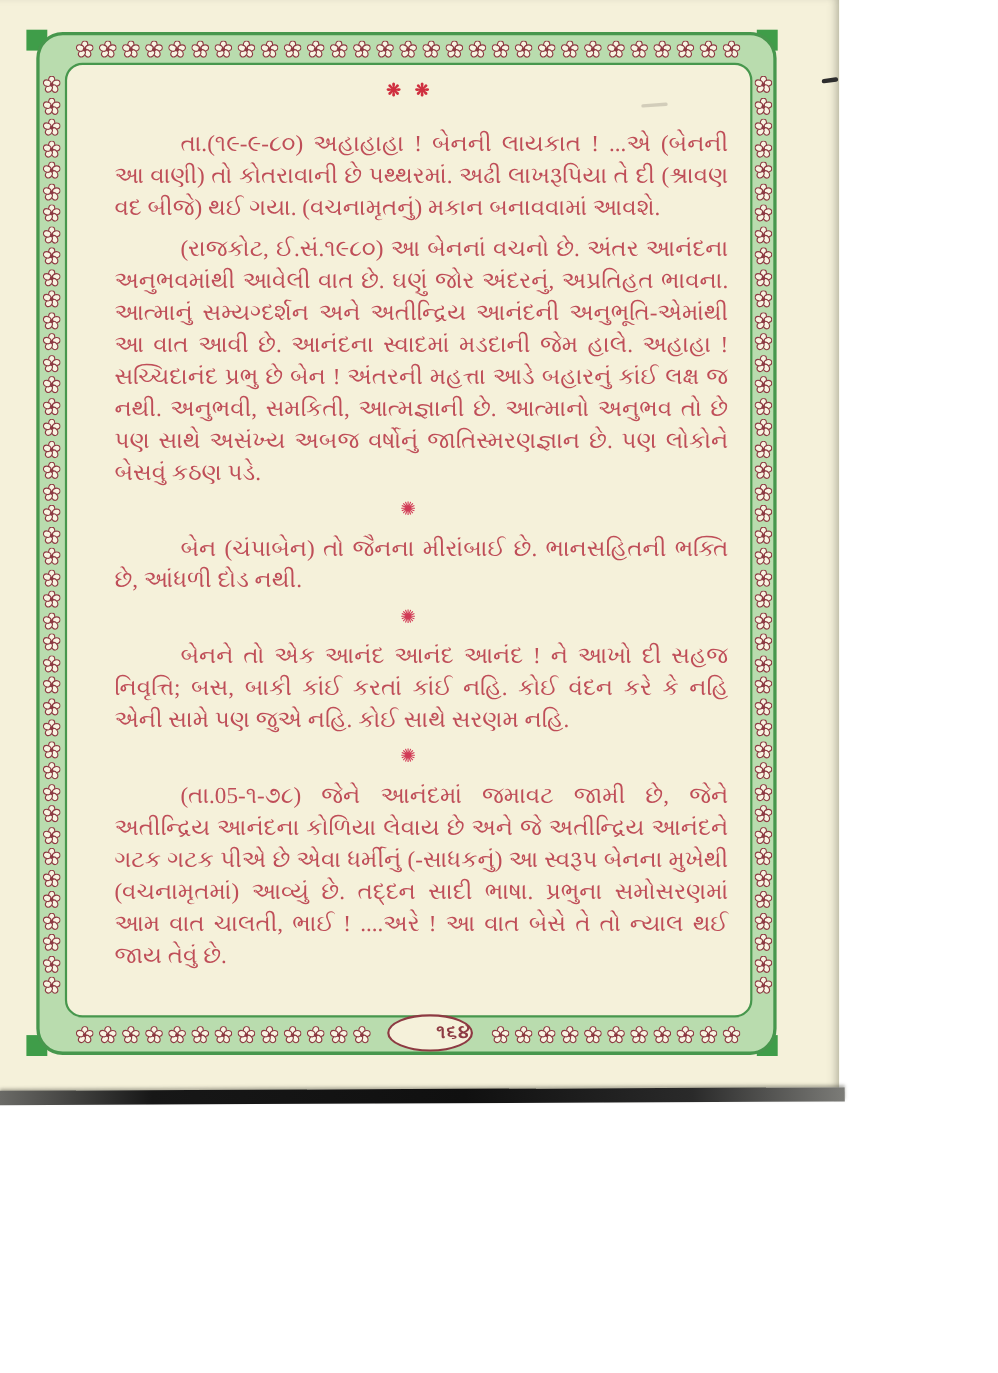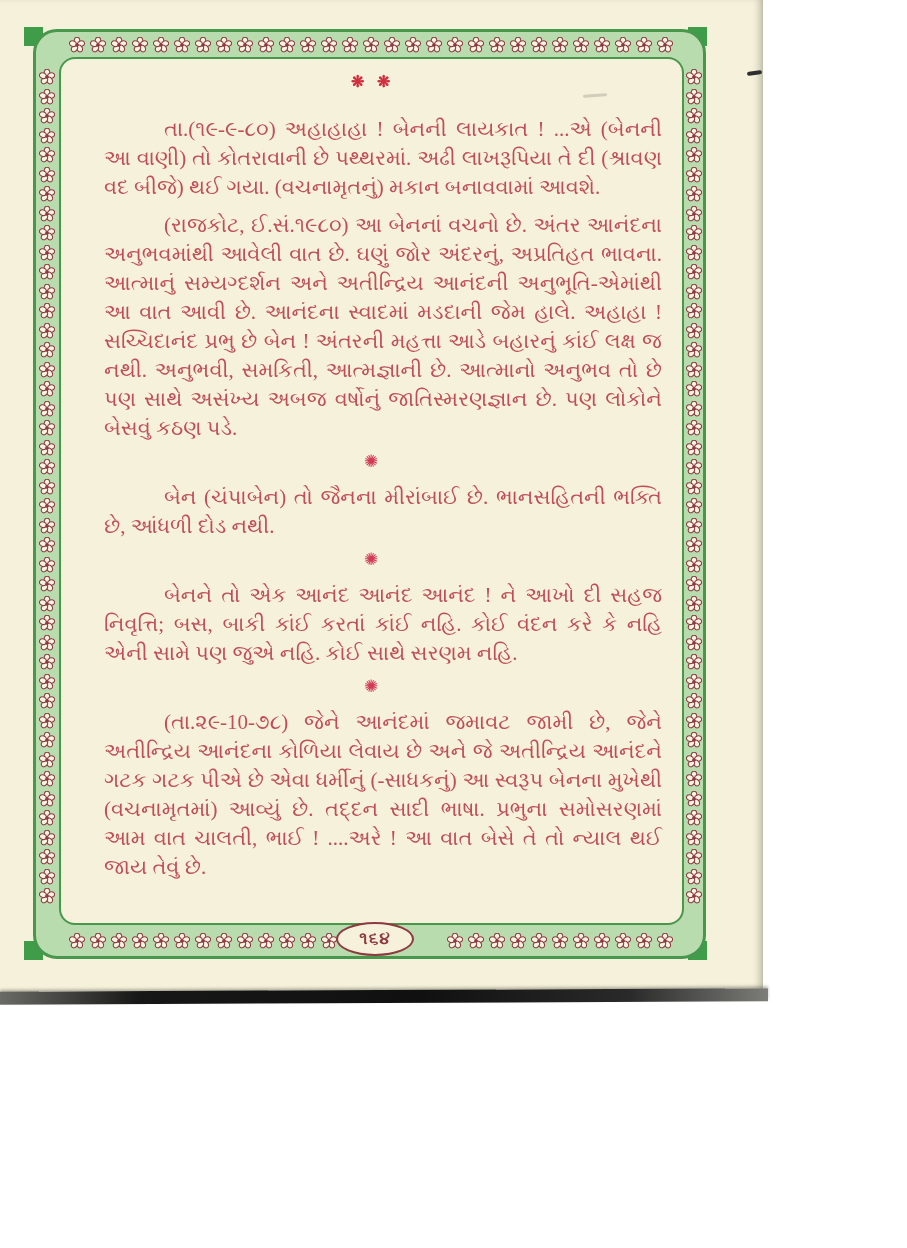--- a/index.html
+++ b/index.html
@@ -28,23 +28,23 @@
     background:var(--cream);border:2px solid var(--green-dark);border-radius:16px;}
   .corner-square{position:absolute;width:19px;height:19px;background:#3f9d49;}
   .corner-square.tl{left:24px;top:27px;}
   .corner-square.tr{left:688px;top:27px;}
   .corner-square.bl{left:24px;top:941px;}
   .corner-square.br{left:688px;top:941px;}
 
   .flower{position:absolute;width:16px;height:16px;transform:translate(-50%,-50%);}
 
   
-  .pageno-oval{position:absolute;left:336px;top:922px;width:78px;height:34px;
+  .pageno-oval{position:absolute;left:352px;top:922px;width:78px;height:34px;
     background:var(--cream);border:2px solid var(--maroon);border-radius:50%;
-    display:flex;align-items:center;justify-content:center;z-index:5;}
+    display:flex;align-items:center;justify-content:flex-end;z-index:5;}
   .pageno-oval span{color:var(--maroon);font-size:17px;font-weight:bold;letter-spacing:1px;}
 
   
   .content{position:absolute;left:80px;top:72px;width:582px;color:var(--ink-red);}
   .header{display:flex;align-items:center;justify-content:center;gap:12px;
     color:var(--header-red);font-weight:bold;font-size:20px;margin-bottom:24px;
     letter-spacing:.5px;}
   .header .orn{font-size:16px;color:#cf2f3f;}
   .para{font-size:21px;line-height:29px;text-align:justify;text-indent:60px;
     margin-bottom:9px;margin-left:24px;}
@@ -513,21 +513,21 @@
         <span class="orn">❋</span>
       </div>
       <div id="blocks">
           <p class="para">તા.(૧૯-૯-૮૦) અહાહાહા ! બેનની લાયકાત ! ...એ (બેનની આ વાણી) તો કોતરાવાની છે પથ્થરમાં. અઢી લાખરૂપિયા તે દી (શ્રાવણ વદ બીજે) થઈ ગયા. (વચનામૃતનું) મકાન બનાવવામાં આવશે.</p>
           <p class="para">(રાજકોટ, ઈ.સં.૧૯૮૦) આ બેનનાં વચનો છે. અંતર આનંદના અનુભવમાંથી આવેલી વાત છે. ઘણું જોર અંદરનું, અપ્રતિહત ભાવના. આત્માનું સમ્યગ્દર્શન અને અતીન્દ્રિય આનંદની અનુભૂતિ-એમાંથી આ વાત આવી છે. આનંદના સ્વાદમાં મડદાની જેમ હાલે. અહાહા ! સચ્ચિદાનંદ પ્રભુ છે બેન ! અંતરની મહત્તા આડે બહારનું કાંઈ લક્ષ જ નથી. અનુભવી, સમકિતી, આત્મજ્ઞાની છે. આત્માનો અનુભવ તો છે પણ સાથે અસંખ્ય અબજ વર્ષોનું જાતિસ્મરણજ્ઞાન છે. પણ લોકોને બેસવું કઠણ પડે.</p>
           <div class="sep">✺</div>
           <p class="para">બેન (ચંપાબેન) તો જૈનના મીરાંબાઈ છે. ભાનસહિતની ભક્તિ છે, આંધળી દોડ નથી.</p>
           <div class="sep">✺</div>
           <p class="para">બેનને તો એક આનંદ આનંદ આનંદ ! ને આખો દી સહજ નિવૃત્તિ; બસ, બાકી કાંઈ કરતાં કાંઈ નહિ. કોઈ વંદન કરે કે નહિ એની સામે પણ જુએ નહિ. કોઈ સાથે સરણમ નહિ.</p>
           <div class="sep">✺</div>
-          <p class="para">(તા.૨૯-10-૭૮) જેને આનંદમાં જમાવટ જામી છે, જેને અતીન્દ્રિય આનંદના કોળિયા લેવાય છે અને જે અતીન્દ્રિય આનંદને ગટક ગટક પીએ છે એવા ધર્મીનું (-સાધકનું) આ સ્વરૂપ બેનના મુખેથી (વચનામૃતમાં) આવ્યું છે. તદ્દન સાદી ભાષા. પ્રભુના સમોસરણમાં આમ વાત ચાલતી, ભાઈ ! ....અરે ! આ વાત બેસે તે તો ન્યાલ થઈ જાય તેવું છે.</p>
+          <p class="para">(તા.05-૧-૭૮) જેને આનંદમાં જમાવટ જામી છે, જેને અતીન્દ્રિય આનંદના કોળિયા લેવાય છે અને જે અતીન્દ્રિય આનંદને ગટક ગટક પીએ છે એવા ધર્મીનું (-સાધકનું) આ સ્વરૂપ બેનના મુખેથી (વચનામૃતમાં) આવ્યું છે. તદ્દન સાદી ભાષા. પ્રભુના સમોસરણમાં આમ વાત ચાલતી, ભાઈ ! ....અરે ! આ વાત બેસે તે તો ન્યાલ થઈ જાય તેવું છે.</p>
         </div>
     </div>
 
     <div class="pageno-oval">
       <span>૧૬૪</span>
     </div>
 
     <div class="dash-dark"></div>
     <div class="dash-faint"></div>
   </div>

